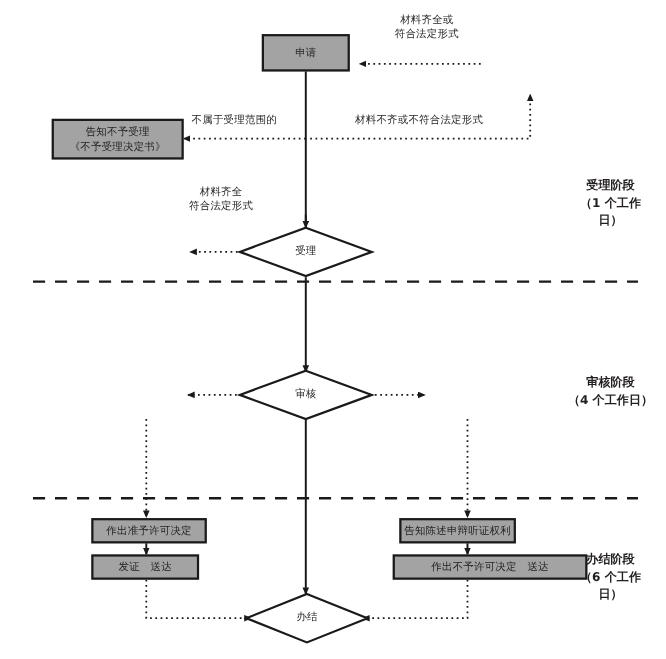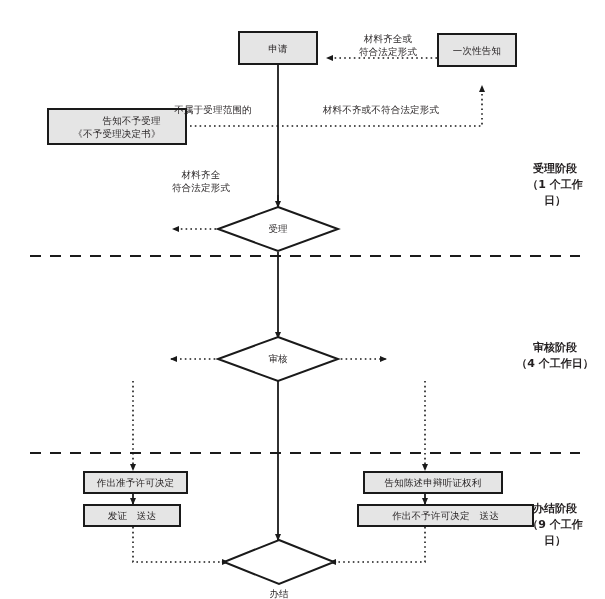--- a/index.html
+++ b/index.html
@@ -21,26 +21,26 @@
     position: absolute;
     left: 0;
     top: 0;
     width: 605px;
     height: 599px;
     pointer-events: none;
   }
   .node {
     position: absolute;
     box-sizing: border-box;
-    background: #e5e5e5;
+    background: #a3a3a3;
     border: 2px solid #1a1a1a;
     display: flex;
     align-items: center;
     justify-content: center;
-    text-align: right;
+    text-align: center;
     color: #231f20;
     font-size: 9.5px;
     line-height: 13px;
     letter-spacing: 0.2px;
     white-space: pre-line;
   }
   .label {
     position: absolute;
     color: #231f20;
     font-size: 9.5px;
@@ -158,56 +158,55 @@
     <g fill="#ffffff" stroke="#1a1a1a" stroke-width="2">
       <polygon points="278,337 338,359 278,381 218,359"></polygon>
     </g>
     <g fill="#ffffff" stroke="#1a1a1a" stroke-width="2">
       <polygon points="279,540 334,562 279,584 224,562"></polygon>
     </g>
   </svg>
 
   <div class="node" style="left:238px; top:31px; width:80px; height:34px;">申请</div>
 
-  <div class="node" style="left:437px; top:33px; width:80px; height:34px;">一次性告知</div>
-
-  <div class="node" style="left:47px; top:108px; width:140px; height:37px;">告知不予受理
+
+  <div class="node" style="left:47px; top:108px; width:120px; height:37px;">告知不予受理
 《不予受理决定书》</div>
 
 
 
 
   <div class="node" style="left:83px; top:471px; width:105px; height:23px;">作出准予许可决定</div>
 
   <div class="node" style="left:83px; top:504px; width:98px; height:23px;">发证　送达</div>
 
-  <div class="node" style="left:363px; top:471px; width:140px; height:23px;">告知陈述申辩听证权利</div>
+  <div class="node" style="left:363px; top:471px; width:106px; height:23px;">告知陈述申辩听证权利</div>
 
   <div class="node" style="left:357px; top:504px; width:177px; height:23px;">作出不予许可决定　送达</div>
 
   <div class="diamond-text" style="left:228px; top:222px;">受理</div>
 
   <div class="diamond-text" style="left:228px; top:352px;">审核</div>
 
-  <div class="diamond-text" style="left:229px; top:555px;margin-top:32px;">办结</div>
-
-  <div class="label" style="left:333px; top:32px; width:110px;">材料齐全或
+  <div class="diamond-text" style="left:229px; top:555px;">办结</div>
+
+  <div class="label" style="left:333px; top:12px; width:110px;">材料齐全或
 符合法定形式</div>
 
   <div class="label" style="left:158px; top:103px; width:110px;">不属于受理范围的</div>
 
   <div class="label" style="left:298px; top:103px; width:166px;">材料不齐或不符合法定形式</div>
 
   <div class="label" style="left:146px; top:168px; width:110px;">材料齐全
 符合法定形式</div>
 
   <div class="stage-label" style="left:509px; top:161px; width:92px;">受理阶段
 （1 个工作
 日）</div>
 
   <div class="stage-label" style="left:505px; top:340px; width:100px;">审核阶段
 （4 个工作日）</div>
 
   <div class="stage-label" style="left:509px; top:501px; width:92px;">办结阶段
-（9 个工作
+（6 个工作
 日）</div>
 
 </div>
 
 </body></html>

